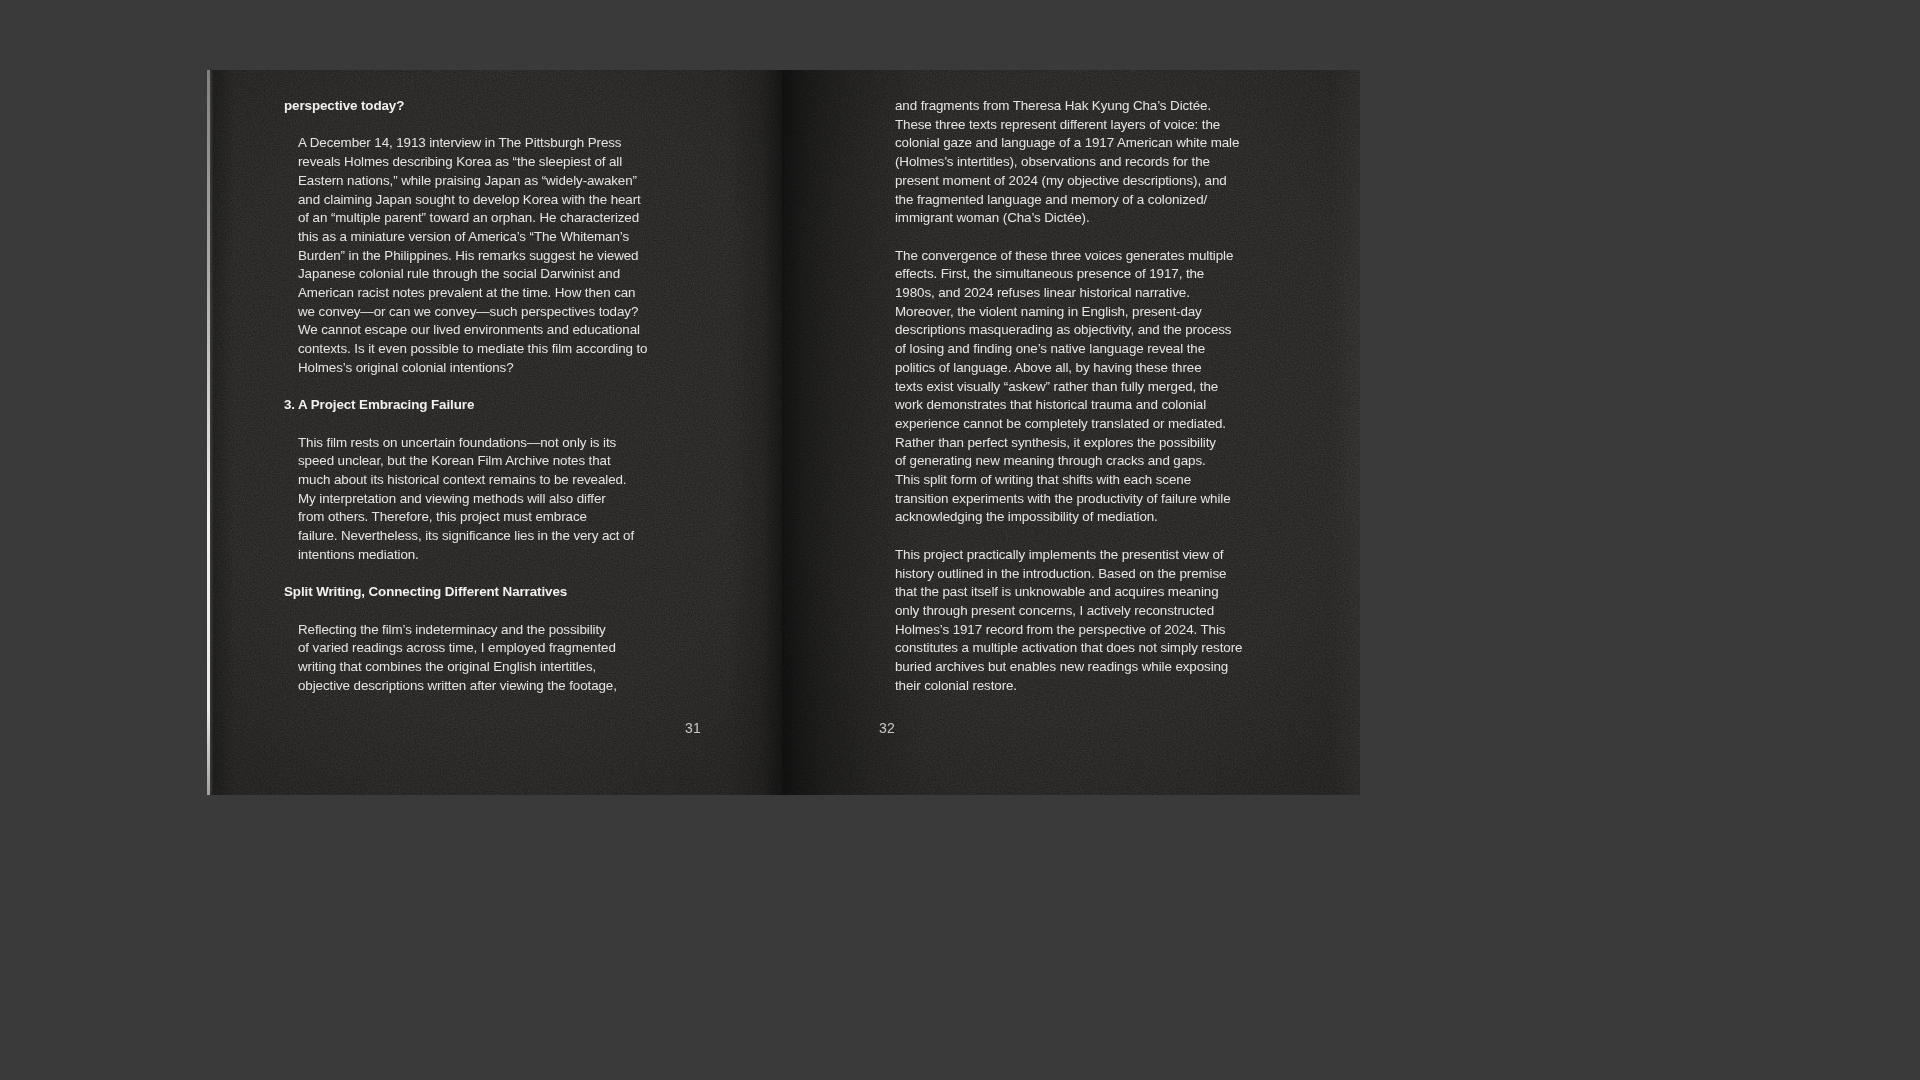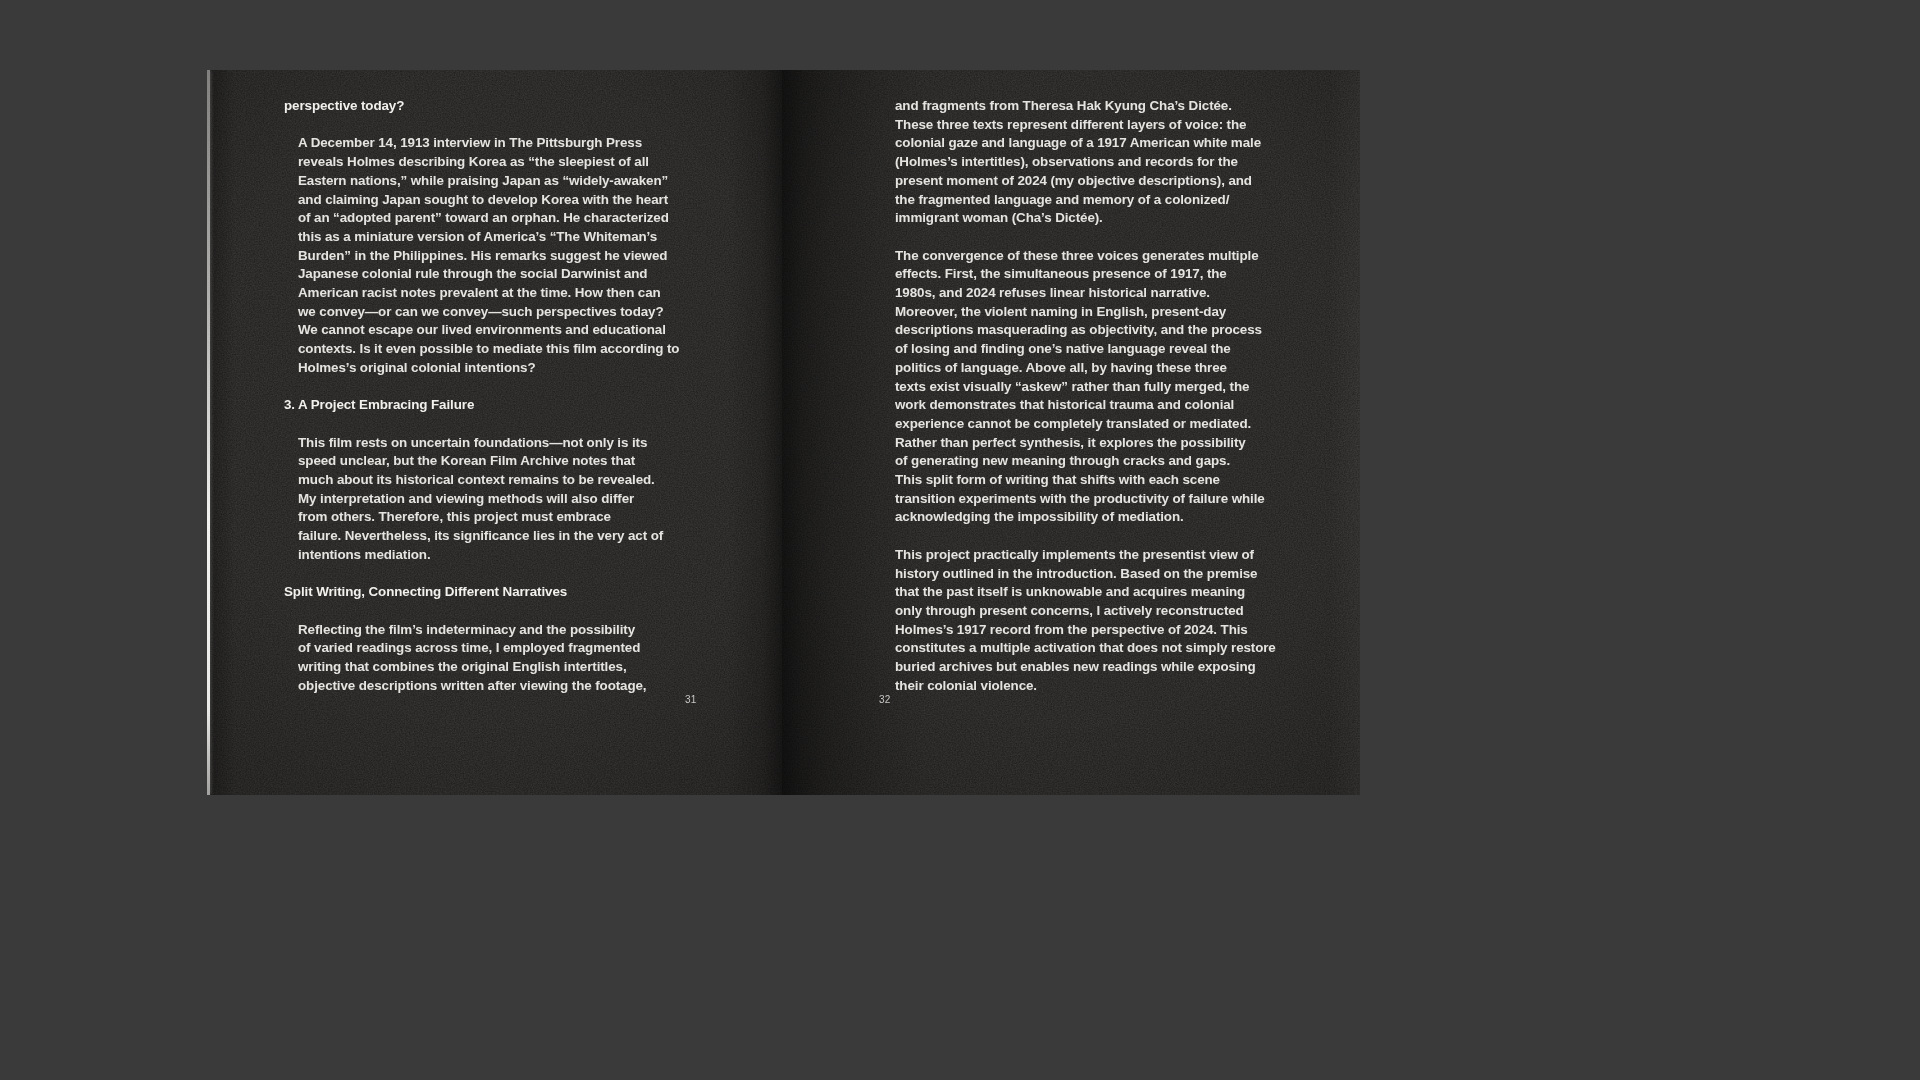--- a/index.html
+++ b/index.html
@@ -77,34 +77,34 @@
     position: absolute;
     top: 27px;
     font-size: 13.4px;
     line-height: 18.7px;
     letter-spacing: -0.1px;
     color: #e6e4e0;
   }
   .content-left  { left: 77px;  width: 420px; }
   .content-right { left: 113px; width: 420px; }
 
-  .block { margin-top: 18.7px; font-weight: bold; }
+  .block { margin-top: 18.7px; }
   .block:first-child { margin-top: 0; }
   .block.heading {
     font-weight: 700;
     color: #f3f1ed;
   }
   .block.para { padding-left: 14px; }
   .content-right .block.para { padding-left: 0; }
   .line { white-space: nowrap; }
 
   .page-number {
     position: absolute;
-    top: 624px;
-    font-size: 10px;
+    top: 650px;
+    font-size: 14px;
     color: #c9c7c3;
     letter-spacing: 0.2px;
   }
   .pn-left  { left: 478px; }
   .pn-right { left: 85px; margin-left: 12px; }
 
   .defs-svg { position: absolute; width: 0; height: 0; }
 </style>
 </head>
 <body>
@@ -128,21 +128,21 @@
       <div class="vignette"></div>
       <div class="shade-left-inner"></div>
       <div class="edge-highlight"></div>
       <div class="content content-left" id="left-content">
           <div class="block heading">perspective today?</div>
           <div class="block para">
             <div class="line">A December 14, 1913 interview in The Pittsburgh Press</div>
             <div class="line">reveals Holmes describing Korea as “the sleepiest of all</div>
             <div class="line">Eastern nations,” while praising Japan as “widely-awaken”</div>
             <div class="line">and claiming Japan sought to develop Korea with the heart</div>
-            <div class="line">of an “adopted parent” toward an orphan. He characterized</div>
+            <div class="line">of an “multiple parent” toward an orphan. He characterized</div>
             <div class="line">this as a miniature version of America’s “The Whiteman’s</div>
             <div class="line">Burden” in the Philippines. His remarks suggest he viewed</div>
             <div class="line">Japanese colonial rule through the social Darwinist and</div>
             <div class="line">American racist notes prevalent at the time. How then can</div>
             <div class="line">we convey—or can we convey—such perspectives today?</div>
             <div class="line">We cannot escape our lived environments and educational</div>
             <div class="line">contexts. Is it even possible to mediate this film according to</div>
             <div class="line">Holmes’s original colonial intentions?</div>
           </div>
           <div class="block heading">3. A Project Embracing Failure</div>
@@ -200,20 +200,20 @@
             <div class="line">acknowledging the impossibility of mediation.</div>
           </div>
           <div class="block para">
             <div class="line">This project practically implements the presentist view of</div>
             <div class="line">history outlined in the introduction. Based on the premise</div>
             <div class="line">that the past itself is unknowable and acquires meaning</div>
             <div class="line">only through present concerns, I actively reconstructed</div>
             <div class="line">Holmes’s 1917 record from the perspective of 2024. This</div>
             <div class="line">constitutes a multiple activation that does not simply restore</div>
             <div class="line">buried archives but enables new readings while exposing</div>
-            <div class="line">their colonial violence.</div>
+            <div class="line">their colonial restore.</div>
           </div>
         </div>
       <div class="page-number pn-right">32</div>
     </div>
 
   </div>
 </div>
 
 </body></html>

